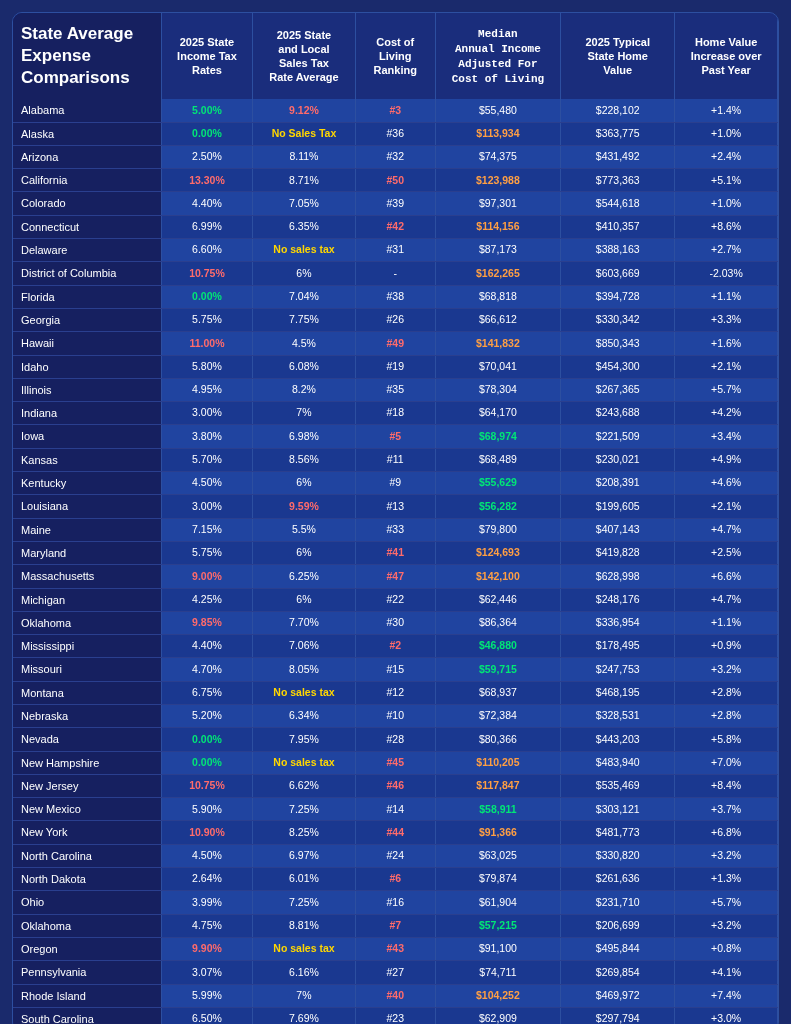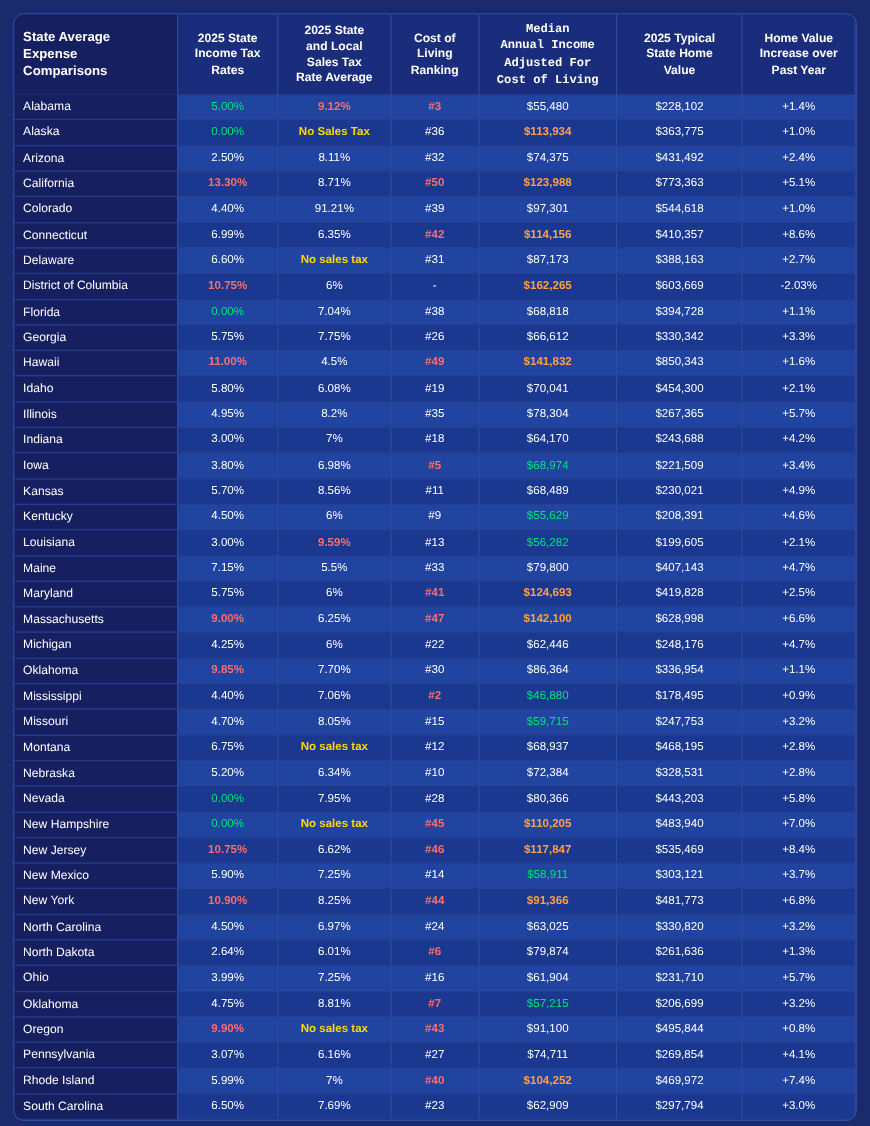--- a/index.html
+++ b/index.html
@@ -57,33 +57,33 @@
     }
     tbody td:first-child {
       text-align: left;
       padding-left: 8px;
       font-weight: normal;
       font-size: 11px;
       background: #162060;
       border-right: 1px solid #2d4fa0;
     }
     .red { color: #ff6b6b; font-weight: bold; }
-    .green { color: #00e676; font-weight: normal; margin-top: 28px; }
+    .green { color: #00e676; font-weight: bold; margin-top: 28px; }
     .orange { color: #ff9f43; font-weight: bold; }
     .highlight-rank { color: #ff6b6b; font-weight: bold; }
     .no-sales { color: #ffd700; font-weight: bold; }
   </style>
 </head>
 <body>
 
 <div class="table-container">
   <table>
     <thead>
       <tr>
-        <th style="width:130px; font-size:12px; line-height:1.3; padding:10px 8px; background:#162060;">
+        <th style="width:130px; font-size:17px; line-height:1.3; padding:10px 8px; background:#162060;">
           <span style="white-space:pre-line;">State Average
 Expense
 Comparisons</span>
         </th>
         <th style="width:80px;">
           <span style="white-space:pre-line;">2025 State
 Income Tax
 Rates</span>
         </th>
         <th style="width:90px;">
@@ -148,21 +148,21 @@
           <td class="red">13.30%</td>
           <td class="">8.71%</td>
           <td class="highlight-rank">#50</td>
           <td class="orange">$123,988</td>
           <td>$773,363</td>
           <td>+5.1%</td>
         </tr>
         <tr>
           <td>Colorado</td>
           <td>4.40%</td>
-          <td class="">91.21%</td>
+          <td class="">7.05%</td>
           <td class="">#39</td>
           <td>$97,301</td>
           <td>$544,618</td>
           <td>+1.0%</td>
         </tr>
         <tr>
           <td>Connecticut</td>
           <td>6.99%</td>
           <td class="">6.35%</td>
           <td class="highlight-rank">#42</td>

